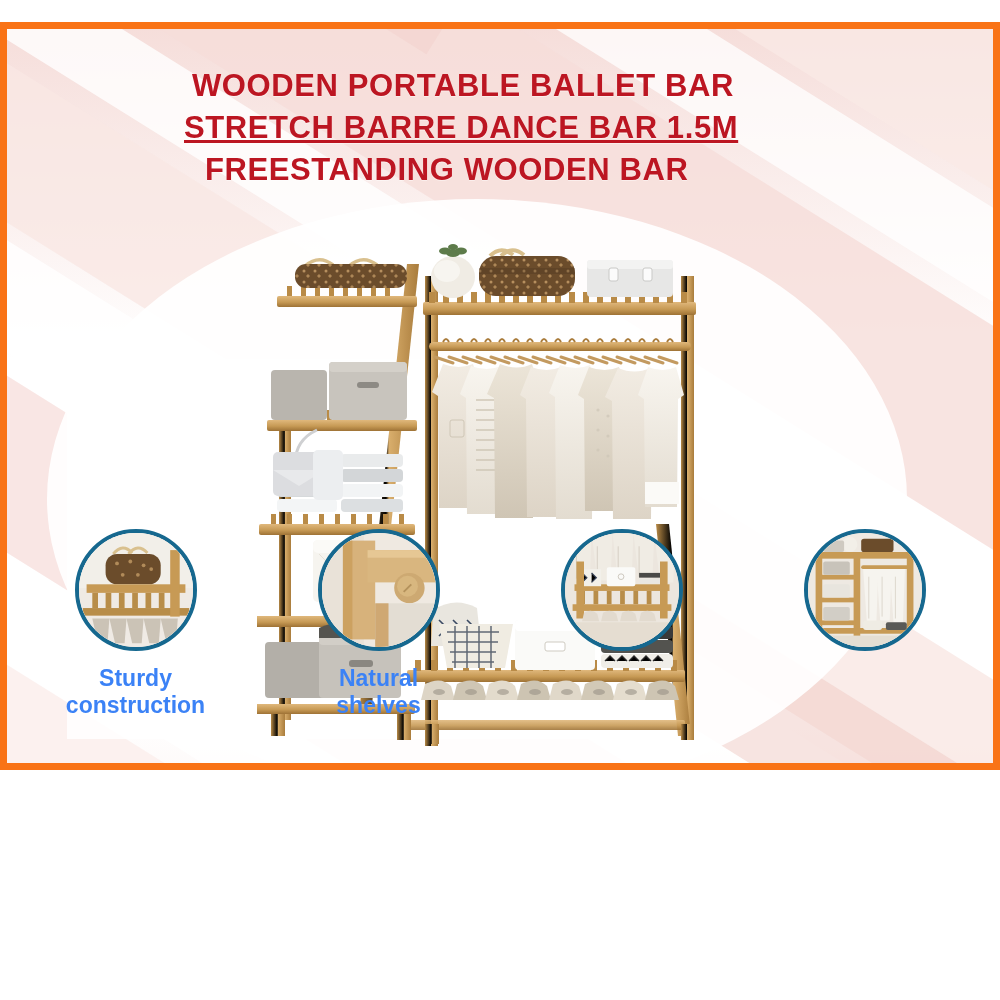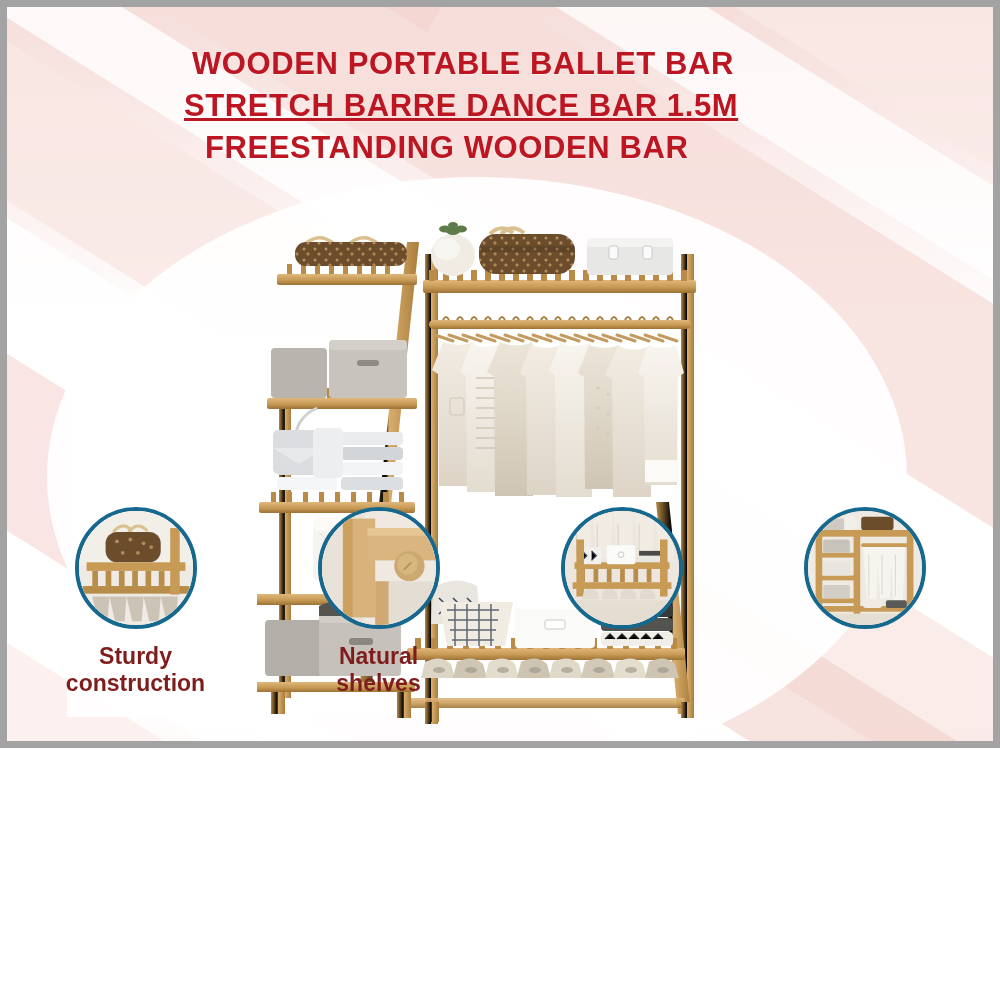--- a/index.html
+++ b/index.html
@@ -6,23 +6,24 @@
   body{
     width:1000px;height:1000px;overflow:hidden;
     font-family:"Liberation Sans", sans-serif;
     background:#ffffff;
   }
 
   
   .page{
     position:relative;width:1000px;height:748px;
     box-sizing:border-box;
-    border:7px solid #a3a3a3;
+    border:7px solid #f97316;
     background:#ffffff;
     overflow:hidden;
+    margin-top:22px;
   }
 
   
   .bg{
     position:absolute;inset:0;
     background:#ffffff;
     overflow:hidden;
     z-index:0;
   }
 
@@ -68,21 +69,21 @@
   .badge{
     width:122px;height:122px;border-radius:50%;
     border:4px solid #16688f;
     overflow:hidden;position:relative;
     background:#efe9e3;
     box-sizing:border-box;
   }
   .badge svg{display:block;width:100%;height:100%;}
   .caption{
     margin-top:14px;
-    font-size:23px;font-weight:bold;color:#7f1d1d;
+    font-size:23px;font-weight:bold;color:#3b82f6;
     text-align:center;line-height:27px;
     white-space:pre-line;
   }
 </style>
 </head>
 <body>
 
 <div class="page">
 
   <div class="bg">

